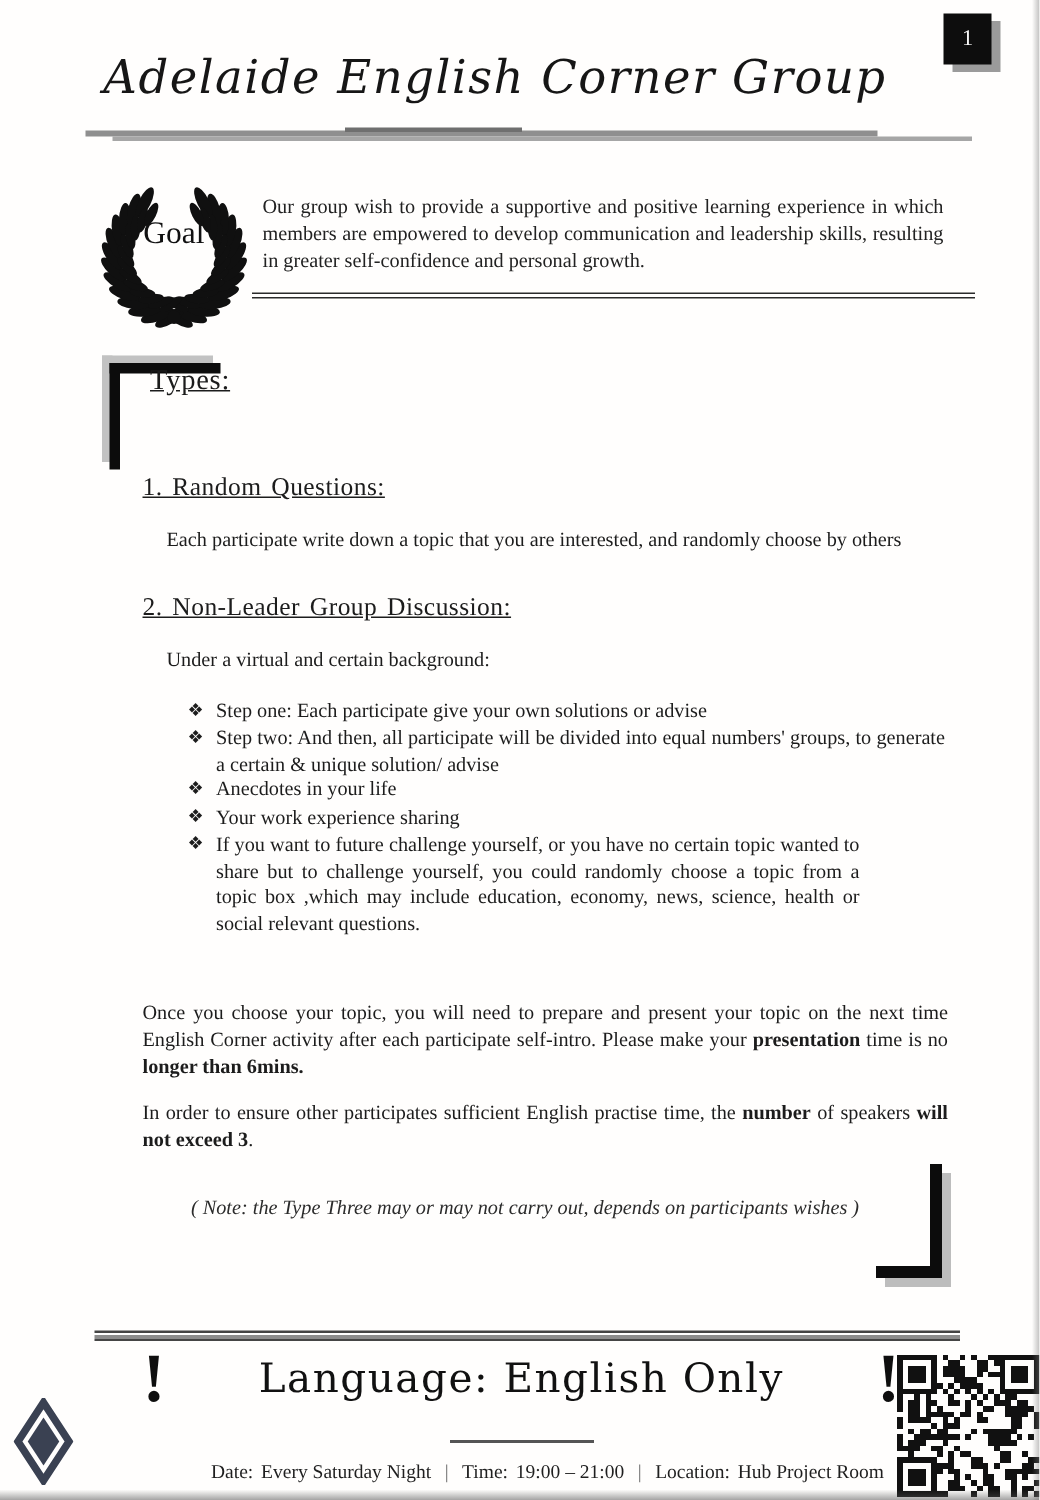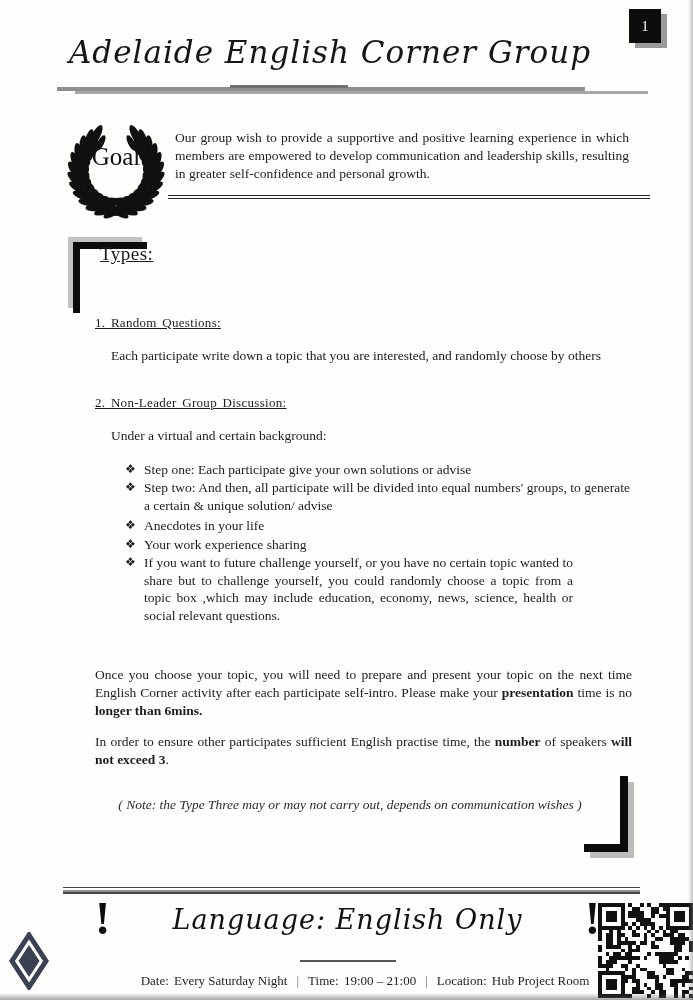--- a/index.html
+++ b/index.html
@@ -14,37 +14,37 @@
 
   
   .title{left:0;top:34px;width:660px;text-align:center;font-family:"DejaVu Serif",serif;
          font-style:italic;font-size:31px;letter-spacing:1px;color:#161616;margin:0;font-weight:normal;}
   .rule-a{left:57px;top:87px;width:528px;height:4px;background:#8f8f8f;}
   .rule-a2{left:230px;top:85px;width:118px;height:3px;background:#6f6f6f;}
   .rule-b{left:75px;top:91px;width:573px;height:3px;background:#a6a6a6;}
 
   
   .wreath{left:60px;top:115px;width:112px;height:114px;}
-  .goal-label{left:60px;top:143px;width:112px;text-align:center;font-size:25px;color:#111;}
+  .goal-label{left:60px;top:143px;width:112px;text-align:center;font-size:21px;color:#111;}
   .goal-text{left:175px;top:129px;width:454px;margin:0;font-size:13.5px;line-height:18px;
              text-align:justify;color:#222;}
   .goal-underline{left:168px;top:195px;width:482px;height:4px;
                   border-top:1px solid #2a2a2a;border-bottom:1px solid #2a2a2a;box-sizing:border-box;}
 
   
   .tb-shadow{left:68px;top:237px;width:74px;height:71px;border-top:7px solid #c2c2c2;
              border-left:7px solid #c2c2c2;box-sizing:border-box;}
   .tb-black{left:73px;top:242px;width:74px;height:71px;border-top:7px solid #0c0c0c;
             border-left:7px solid #0c0c0c;box-sizing:border-box;}
   .types-heading{left:100px;top:243px;margin:0;font-size:19px;font-weight:normal;
                  text-decoration:underline;letter-spacing:.5px;}
 
   
   .section{left:95px;width:537px;}
-  .sec-heading{margin:0 0 1px 0;font-size:13px;font-weight:normal;text-decoration:underline;
+  .sec-heading{margin:0 0 1px 0;font-size:17px;font-weight:normal;text-decoration:underline;
                letter-spacing:.3px;word-spacing:2px;}
   .sec-body{margin:16px;font-size:13.5px;line-height:17.5px;text-align:justify;}
   .bullets{margin-top:2px;margin-left:30px;}
   .bullet{display:flex;font-size:13.5px;line-height:17.5px;margin-top:1px;}
   .bullet .marker{width:19px;flex:none;font-family:"DejaVu Sans",sans-serif;font-size:12px;}
   .sec2 .bullet{width:505px;}
   .sec3 .bullet{width:448px;}
   .bullet .btext{text-align:justify;}
   .bullet.short .btext{text-align:left;}
 
@@ -57,21 +57,21 @@
              border-bottom:8px solid #bdbdbd;box-sizing:border-box;}
   .br-black{left:584px;top:776px;width:44px;height:76px;border-right:8px solid #0c0c0c;
             border-bottom:8px solid #0c0c0c;box-sizing:border-box;}
 
   
   .bottom-rule{left:63px;top:887px;width:577px;height:7px;
                background:linear-gradient(#454545 0 1.5px,#ffffff 1.5px 3px,#8d8d8d 3px 5.5px,#454545 5.5px 7px);}
   .language-row{left:95px;top:896px;width:505px;display:flex;align-items:center;
                 justify-content:space-between;}
   .bang{font-size:46px;font-weight:bold;line-height:1;color:#0e0e0e;}
-  .language-text{font-family:"DejaVu Serif",serif;font-style:italic;font-size:27px;
+  .language-text{font-family:"DejaVu Serif",serif;font-size:27px;
                  letter-spacing:1px;color:#111;text-align:right;}
   .language-underline{left:300px;top:960px;width:96px;height:2px;background:#555;}
   .info-row{left:0;top:973px;width:730px;display:flex;justify-content:center;gap:9px;
             font-size:13px;color:#1f1f1f;}
   .info-row .lbl{margin-right:2px;}
   .info-row .sep{color:#6b6b6b;}
 
   .qr{left:598px;top:903px;width:95px;height:95px;}
   .diamond{left:9px;top:932px;width:40px;height:58px;}
 
@@ -191,21 +191,21 @@
       <div class="bullet">
         <span class="marker">❖</span>
         <span class="btext">If you want to future challenge yourself, or you have no certain topic wanted to share but to challenge yourself, you could randomly choose a topic from a topic box ,which may include education, economy, news, science, health or social relevant questions.</span>
       </div>
     </div>
   </div>
 
   <p class="abs para" style="top:666px"><span>Once you choose your topic, you will need to prepare and present your topic on the next time English Corner activity after each participate self-intro. Please make your </span><span style="font-weight: bold;">presentation</span><span> time is no </span><span style="font-weight: bold;">longer than 6mins.</span></p>
   <p class="abs para" style="top:733px"><span>In order to ensure other participates sufficient English practise time, the </span><span style="font-weight: bold;">number</span><span> of speakers </span><span style="font-weight: bold;">will not exceed 3</span><span>.</span></p>
 
-  <p class="abs note">( Note: the Type Three may or may not carry out, depends on communication wishes )</p>
+  <p class="abs note">( Note: the Type Three may or may not carry out, depends on participants wishes )</p>
 
   <div class="abs br-shadow"></div>
   <div class="abs br-black"></div>
 
   <div class="abs bottom-rule"></div>
 
   <div class="abs language-row">
     <span class="bang">!</span>
     <span class="language-text">Language: English Only</span>
     <span class="bang">!</span>

